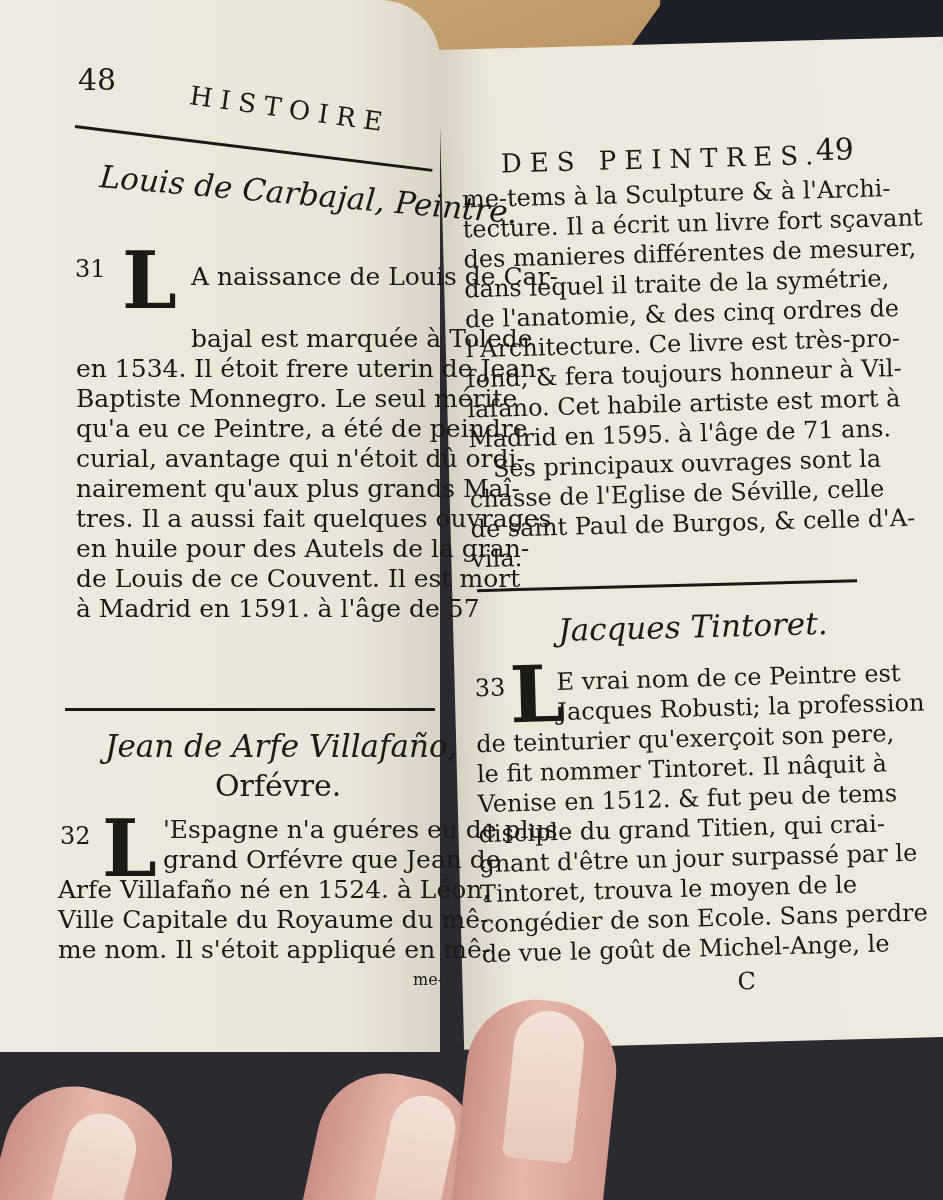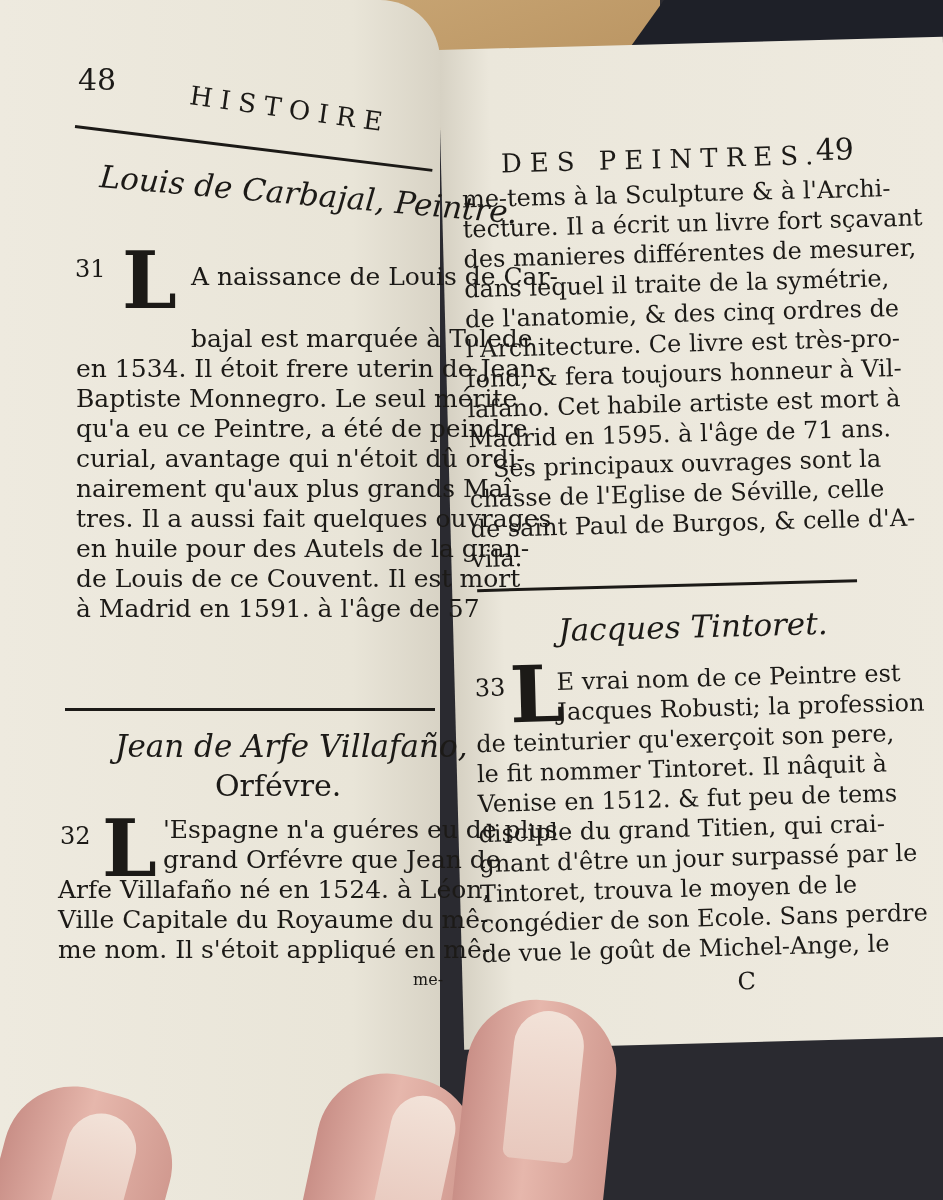--- a/index.html
+++ b/index.html
@@ -1,20 +1,20 @@
 <!DOCTYPE html>
 <html><head>
 <meta charset="utf-8">
 <style>
   html,body{margin:0;padding:0;}
   body{width:943px;height:1200px;position:relative;overflow:hidden;background:#2a2a30;font-family:"DejaVu Serif","Liberation Serif",serif;color:#1c1a17;}
   .desk{position:absolute;left:300px;top:0;width:360px;height:130px;background:linear-gradient(160deg,#c9a675,#b58f5c);}
   .cover{position:absolute;right:0;top:0;width:620px;height:130px;background:#1e2028;clip-path:polygon(40% 100%,55% 0,100% 0,100% 45%);}
   .page{position:absolute;background:#ece8dc;}
-  .page-left{left:0;top:0;width:440px;height:1200px;background:linear-gradient(90deg,#eeeadf 0%,#e9e5d8 80%,#d8d3c5 100%);border-top-right-radius:60px;}
+  .page-left{left:0;top:0;width:440px;height:1052px;background:linear-gradient(90deg,#eeeadf 0%,#e9e5d8 80%,#d8d3c5 100%);border-top-right-radius:60px;}
   .page-right{left:438px;top:50px;width:505px;height:1000px;background:linear-gradient(90deg,#d6d1c3 0%,#ebe7db 10%,#eeeadf 100%);transform:rotate(-1.5deg);transform-origin:left top;}
   .running-head{position:absolute;font-size:26px;letter-spacing:8px;}
   .pageno{position:absolute;font-size:30px;}
   .rule{position:absolute;height:3px;background:#1c1a17;}
   .heading{position:absolute;font-style:italic;font-size:31px;white-space:nowrap;}
   .heading-roman{position:absolute;font-size:30px;}
   .lines{position:absolute;font-size:24px;line-height:30px;white-space:nowrap;}
   .lines div{height:30px;}
   .dropcap{position:absolute;font-size:78px;line-height:78px;font-weight:bold;}
   .num{position:absolute;font-size:24px;text-align:center;}
@@ -79,21 +79,21 @@
     <div>Baptiste Monnegro. Le seul mérite</div>
     <div>qu'a eu ce Peintre, a été de peindre</div>
     <div>curial, avantage qui n'étoit dû ordi-</div>
     <div>nairement qu'aux plus grands Maî-</div>
     <div>tres. Il a aussi fait quelques ouvrages</div>
     <div>en huile pour des Autels de la gran-</div>
     <div>de Louis de ce Couvent. Il est mort</div>
     <div>à Madrid en 1591. à l'âge de 57</div>
   </div>
   <div class="rule" style="left:65px;top:708px;width:370px;"></div>
-  <div class="heading" style="left:115px;top:728px;">Jean de Arfe Villafaño,</div>
+  <div class="heading" style="left:105px;top:728px;">Jean de Arfe Villafaño,</div>
   <div class="heading-roman" style="left:215px;top:768px;">Orfévre.</div>
   <div class="num" style="left:60px;top:822px;">32</div>
   <div class="dropcap" style="left:102px;top:810px;">L</div>
   <div class="lines" style="left:58px;top:815px;font-size:25px;">
     <div style="padding-left:105px;">'Espagne n'a guéres eu de plus</div>
     <div style="padding-left:105px;">grand Orfévre que Jean de</div>
     <div>Arfe Villafaño né en 1524. à Léon,</div>
     <div>Ville Capitale du Royaume du mê-</div>
     <div>me nom. Il s'étoit appliqué en mê-</div>
     <div style="padding-left:355px;font-size:16px;">me-</div>

